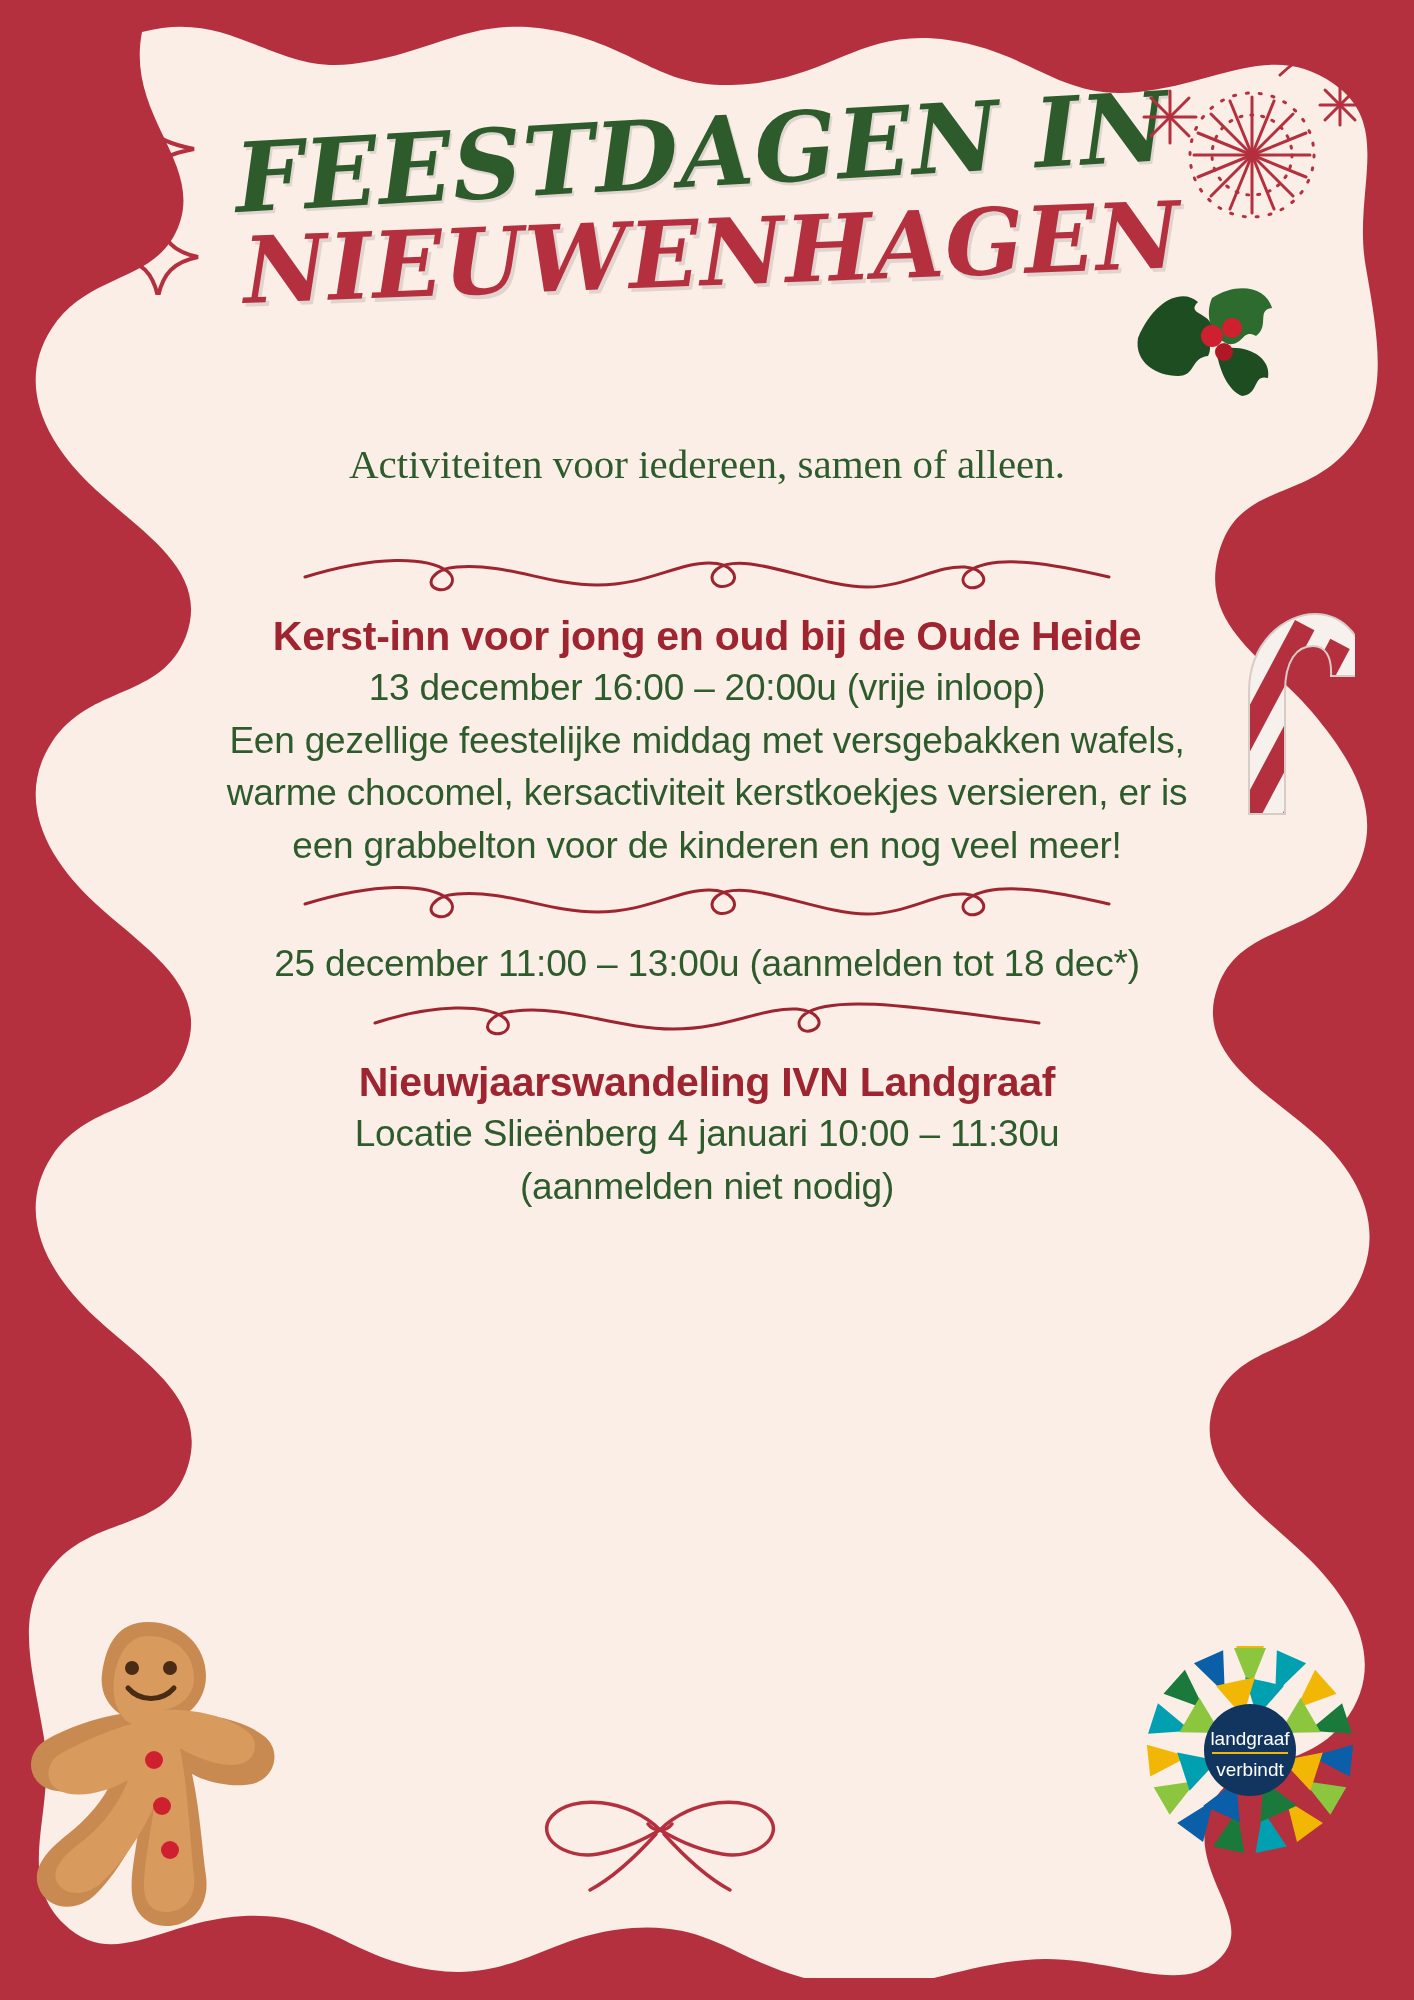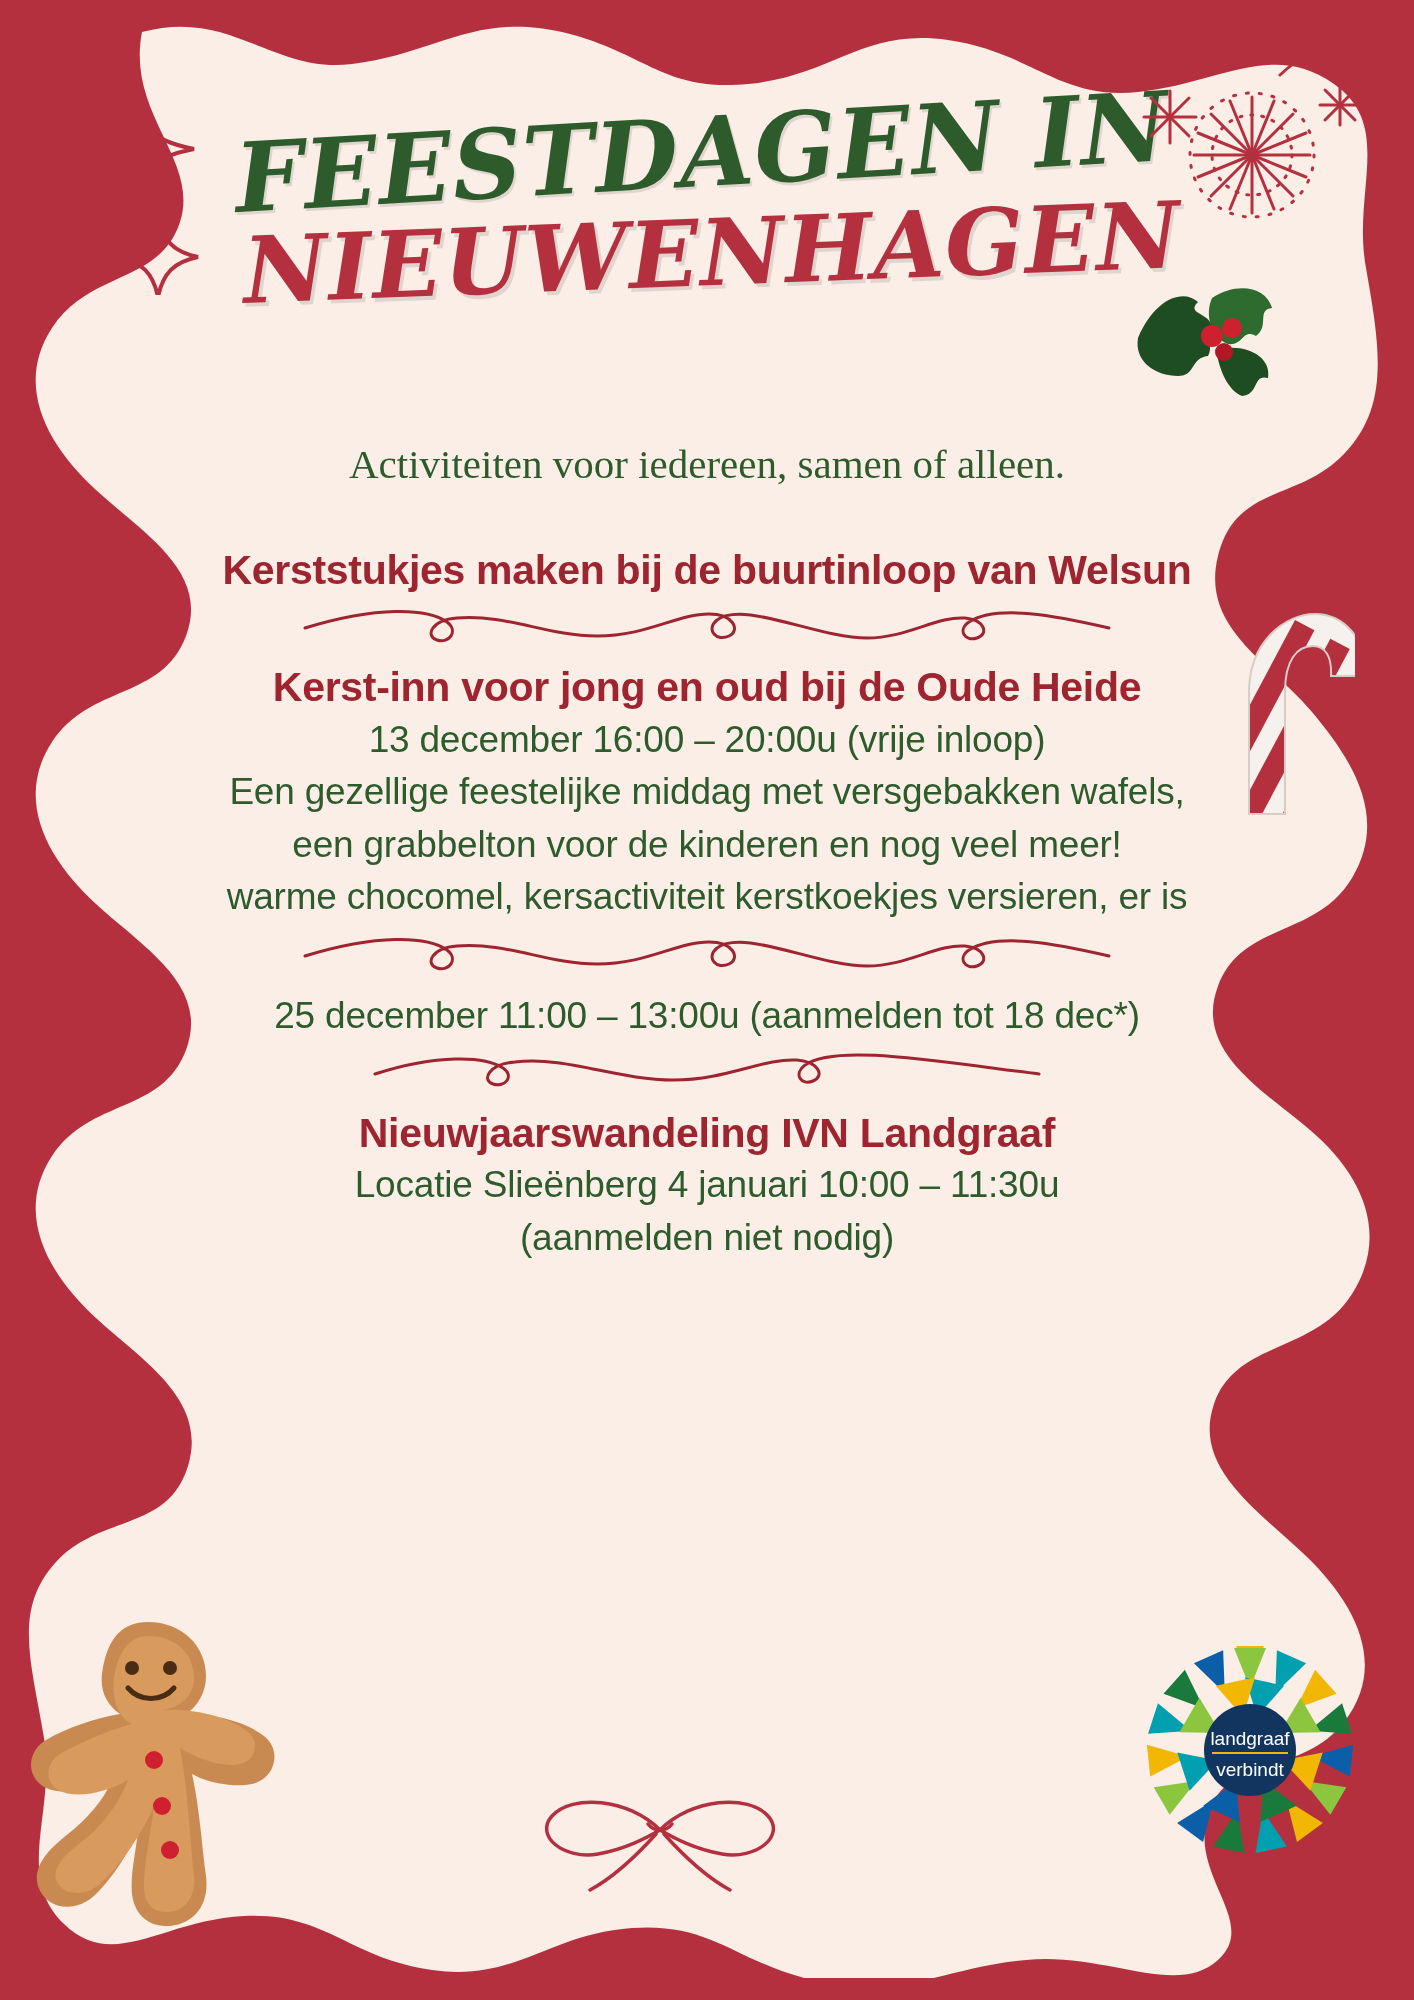--- a/index.html
+++ b/index.html
@@ -385,40 +385,39 @@
     <div class="title-block">
       <div class="title-line1">FEESTDAGEN IN</div>
       <div class="title-line2">NIEUWENHAGEN</div>
     </div>
 
     <div class="subtitle">Activiteiten voor iedereen, samen of alleen.</div>
 
     <div class="events">
 
       <div class="event">
-        <div class="event-title">Kerststukjes maken bij de buurtinloop van Welsun</div>
       </div>
 
       <div class="divider">
         <svg viewBox="0 0 820 52" width="820" height="52" aria-hidden="true">
           <g fill="none" stroke="#9e2430" stroke-width="3" stroke-linecap="round">
             <path d="M8 26 C80 4, 130 6, 150 20 C162 29, 152 42, 140 38 C128 34, 134 18, 160 16
                      C210 12, 250 34, 300 34 C350 34, 380 12, 412 12 C436 12, 444 28, 432 34
                      C420 40, 408 28, 420 18 C446 -2, 520 36, 570 36 C610 36, 640 14, 668 16
                      C688 18, 692 32, 680 36 C668 40, 660 28, 672 20 C700 2, 760 14, 812 26"></path>
           </g>
         </svg>
       </div>
 
       <div class="event">
         <div class="event-title">Kerst-inn voor jong en oud bij de Oude Heide</div>
         <div class="event-line">13 december 16:00 – 20:00u (vrije inloop)</div>
         <div class="event-line">Een gezellige feestelijke middag met versgebakken wafels,</div>
+        <div class="event-line">warme chocomel, kersactiviteit kerstkoekjes versieren, er is</div>
         <div class="event-line">een grabbelton voor de kinderen en nog veel meer!</div>
-        <div class="event-line">warme chocomel, kersactiviteit kerstkoekjes versieren, er is</div>
       </div>
 
       <div class="divider">
         <svg viewBox="0 0 820 52" width="820" height="52" aria-hidden="true">
           <g fill="none" stroke="#9e2430" stroke-width="3" stroke-linecap="round">
             <path d="M8 26 C80 4, 130 6, 150 20 C162 29, 152 42, 140 38 C128 34, 134 18, 160 16
                      C210 12, 250 34, 300 34 C350 34, 380 12, 412 12 C436 12, 444 28, 432 34
                      C420 40, 408 28, 420 18 C446 -2, 520 36, 570 36 C610 36, 640 14, 668 16
                      C688 18, 692 32, 680 36 C668 40, 660 28, 672 20 C700 2, 760 14, 812 26"></path>
           </g>

